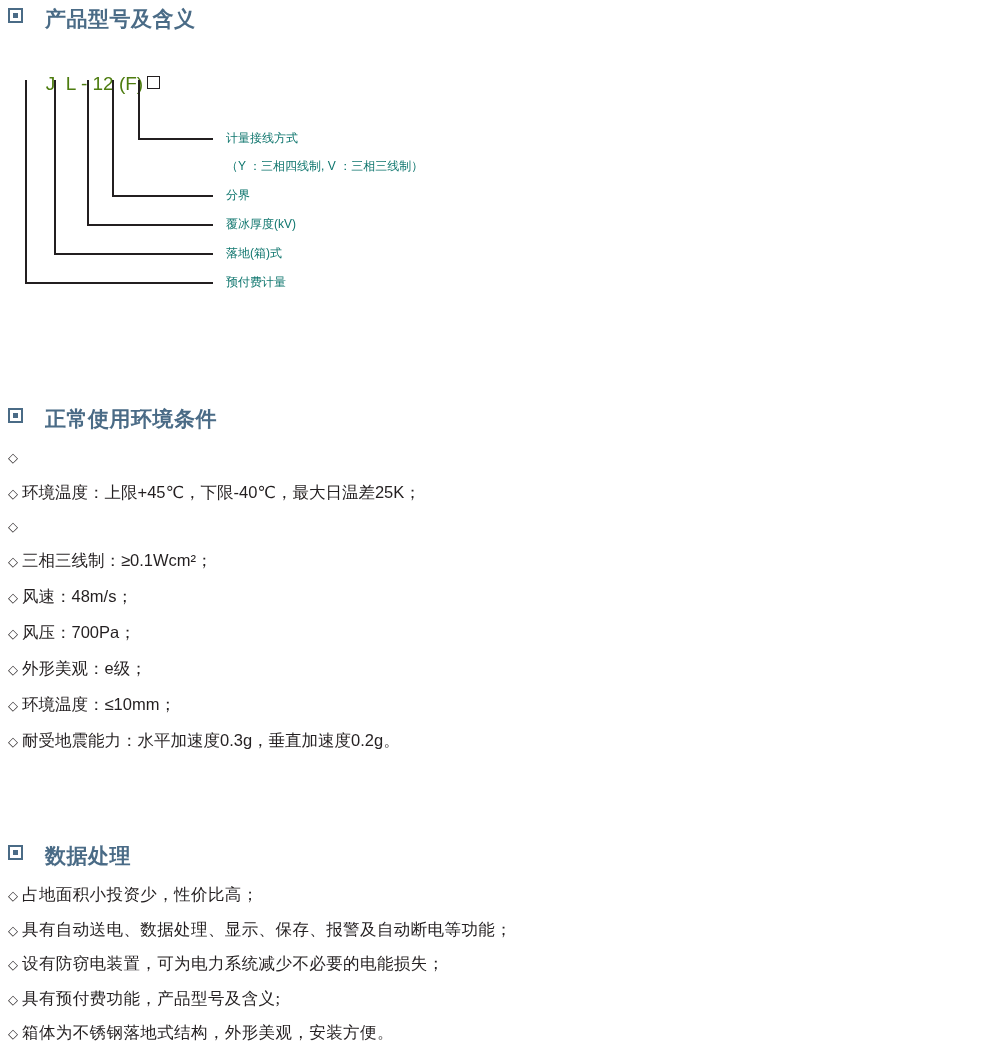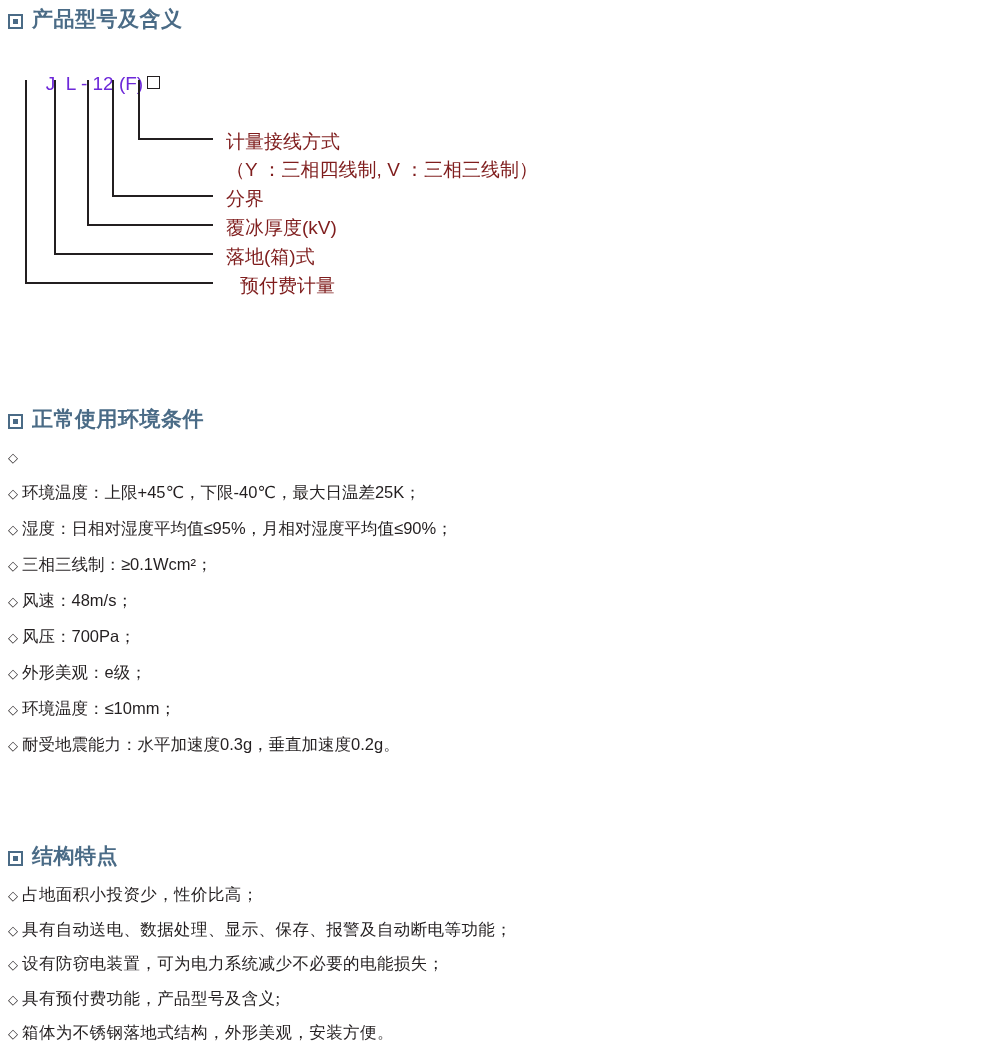--- a/index.html
+++ b/index.html
@@ -18,22 +18,22 @@
 
   .page {
     position: relative;
     width: 1000px;
     height: 1046px;
   }
 
   
   .section-head {
     display: flex;
-    align-items: flex-end;
-    gap: 9px;
+    align-items: flex-start;
+    gap: 22px;
   }
   .head-marker {
     width: 15px;
     height: 15px;
     border: 2px solid #4a6b86;
     box-sizing: border-box;
     position: relative;
     flex: 0 0 auto;
   }
   .head-marker::after {
@@ -60,21 +60,21 @@
     top: 8px;
     width: 960px;
   }
 
   .model-code {
     position: absolute;
     left: 6px;
     top: 43px;
     font-size: 19px;
     letter-spacing: 0;
-    color: #6d28d9;
+    color: #4d7c0f;
     white-space: pre;
   }
   .model-box {
     display: inline-block;
     width: 13px;
     height: 13px;
     border: 1px solid #231f20;
     box-sizing: border-box;
     vertical-align: 1px;
     margin-left: 4px;
@@ -84,22 +84,22 @@
     position: absolute;
     left: 0;
     top: 60px;
     width: 560px;
     height: 235px;
   }
   .diagram svg { display: block; }
 
   .lbl {
     position: absolute;
-    font-size: 19px;
-    color: #7f1d1d;
+    font-size: 12px;
+    color: #0f766e;
     white-space: nowrap;
     line-height: 1;
   }
 
   
   .bullet-list {
     margin: 0;
     padding: 0;
     list-style: none;
   }
@@ -167,42 +167,41 @@
 
           <path d="M18 12 L18 215 L205 215"></path>
         </g>
       </svg>
 
       <div class="lbl" style="left:218px; top:64px;">计量接线方式</div>
       <div class="lbl" style="left:218px; top:92px;">（Y ：三相四线制, V ：三相三线制）</div>
       <div class="lbl" style="left:218px; top:121px;">分界</div>
       <div class="lbl" style="left:218px; top:150px;">覆冰厚度(kV)</div>
       <div class="lbl" style="left:218px; top:179px;">落地(箱)式</div>
-      <div class="lbl" style="left:232px; top:208px;">预付费计量</div>
+      <div class="lbl" style="left:218px; top:208px;">预付费计量</div>
     </div>
   </div>
 
   <div id="sec-env">
 
     <div class="section-head">
       <span class="head-marker"></span>
       <span class="head-title">正常使用环境条件</span>
     </div>
 
     <ul class="bullet-list">
       <li>
         <span class="dia">◇</span>
       </li>
       <li>
         <span class="dia">◇</span>
         <span class="txt">环境温度：上限+45℃，下限-40℃，最大日温差25K；</span>
       </li>
       <li>
         <span class="dia">◇</span>
-        <span class="txt">湿度：日相对湿度平均值≤95%，月相对湿度平均值≤90%；</span>
       </li>
       <li>
         <span class="dia">◇</span>
         <span class="txt">三相三线制：≥0.1Wcm²；</span>
       </li>
       <li>
         <span class="dia">◇</span>
         <span class="txt">风速：48m/s；</span>
       </li>
       <li>
@@ -221,21 +220,21 @@
         <span class="dia">◇</span>
         <span class="txt">耐受地震能力：水平加速度0.3g，垂直加速度0.2g。</span>
       </li>
     </ul>
   </div>
 
   <div id="sec-struct">
 
     <div class="section-head">
       <span class="head-marker"></span>
-      <span class="head-title">结构特点</span>
+      <span class="head-title">数据处理</span>
     </div>
 
     <ul class="bullet-list">
       <li>
         <span class="dia">◇</span>
         <span class="txt">占地面积小投资少，性价比高；</span>
       </li>
       <li>
         <span class="dia">◇</span>
         <span class="txt">具有自动送电、数据处理、显示、保存、报警及自动断电等功能；</span>

